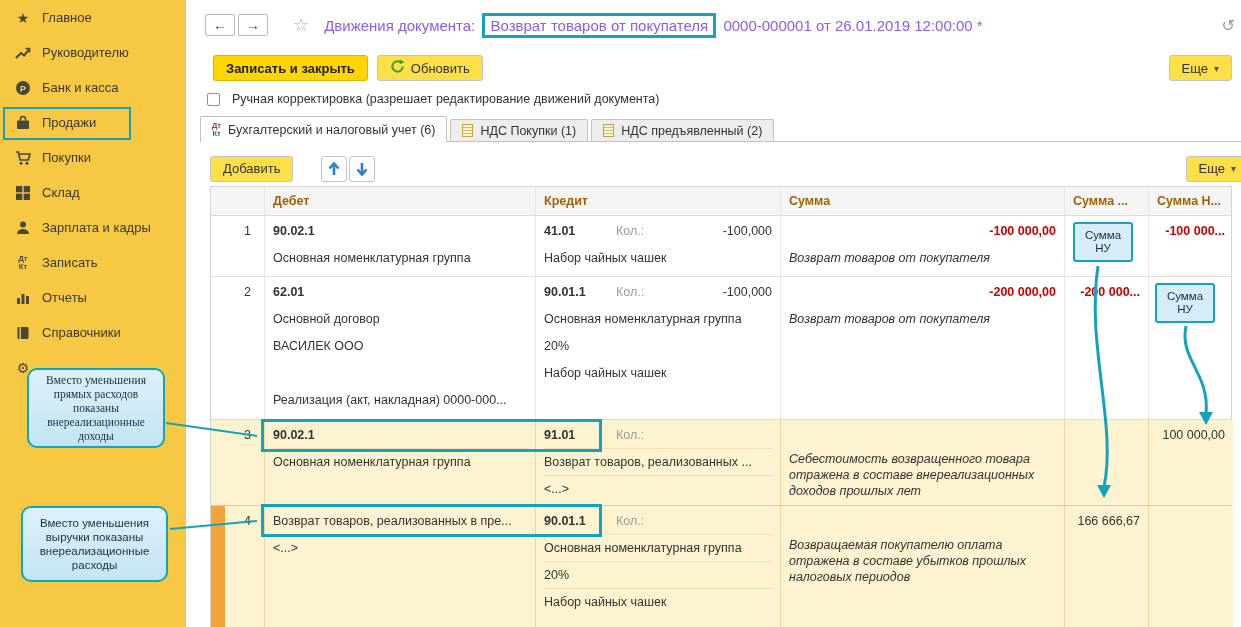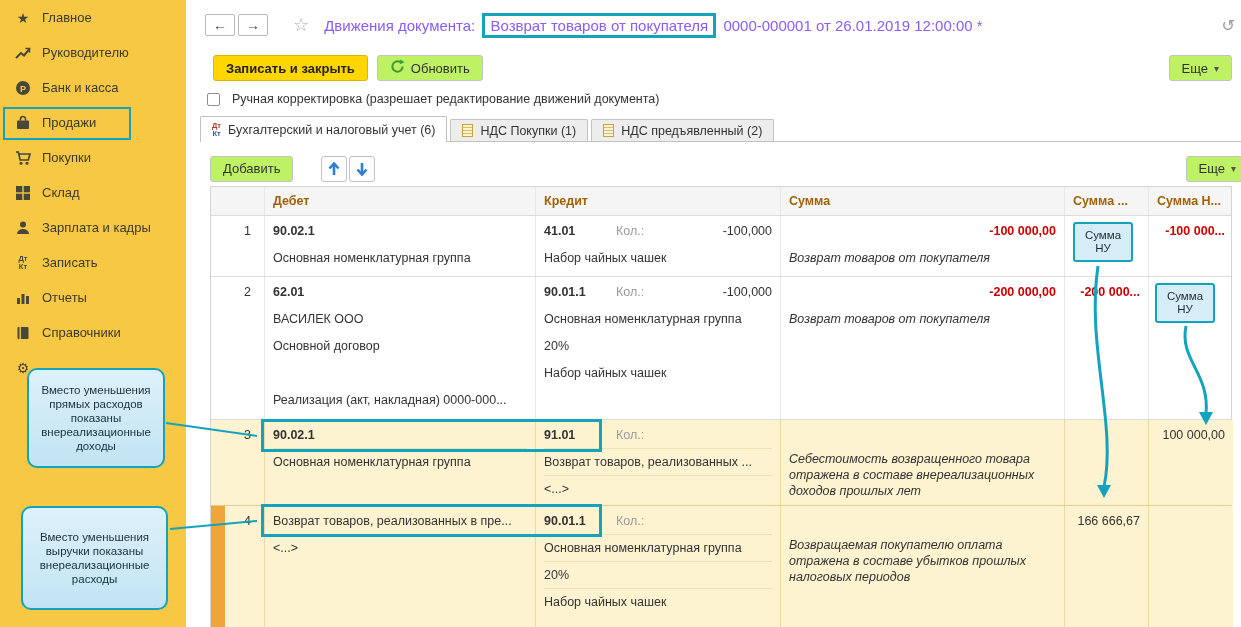--- a/index.html
+++ b/index.html
@@ -19,21 +19,21 @@
 
 .content{position:absolute;left:200px;top:0;right:0;bottom:0;background:#fff;}
 .topbar{display:flex;align-items:center;padding:8px 6px 0 5px;height:42px;}
 .navbtn{width:30px;height:22px;border:1px solid #b9b9b9;border-radius:2px;background:#fff;display:inline-flex;align-items:center;justify-content:center;font-size:14px;color:#444;margin-right:3px;font-family:inherit;}
 .fav{margin-left:22px;font-size:18px;color:#ababab;line-height:1;}
 .title{margin-left:15px;font-size:15px;white-space:nowrap;color:#8b5cf6;}
 .hlbox{display:inline-block;border:3px solid #14a3bd;padding:1px 5px;margin:0 3px;}
 .linkic{margin-left:auto;color:#9a9a9a;font-size:16px;}
 
 .actions-row{position:absolute;left:5px;top:55px;right:9px;display:flex;align-items:center;gap:9px;margin-left:8px;}
-.btn{display:inline-flex;align-items:center;gap:6px;background:#bef264;border:1px solid #c3c3c3;border-radius:3px;height:26px;padding:0 12px;font-size:13px;color:#333;font-family:inherit;white-space:nowrap;}
+.btn{display:inline-flex;align-items:center;gap:6px;background:#fde047;border:1px solid #c3c3c3;border-radius:3px;height:26px;padding:0 12px;font-size:13px;color:#333;font-family:inherit;white-space:nowrap;}
 .btn-primary{background:#ffd600;border-color:#d8b500;font-weight:bold;color:#222;}
 .tspacer{flex:1;}
 .dd{font-size:10px;color:#555;}
 
 .check-row{position:absolute;left:7px;top:92px;display:flex;align-items:center;gap:12px;}
 .checkbox{width:13px;height:13px;border:1px solid #8f8f8f;border-radius:2px;background:#fff;flex:none;}
 .check-label{font-size:12.5px;color:#333;}
 
 .tabs{position:absolute;left:0;top:116px;right:9px;display:flex;gap:3px;align-items:flex-end;z-index:3;}
 .tab{height:22px;display:flex;align-items:center;gap:7px;padding:0 11px;background:#ededed;border:1px solid #c2c2c2;border-bottom:none;border-radius:2px 2px 0 0;font-size:12.5px;color:#333;white-space:nowrap;}
@@ -79,22 +79,22 @@
 
 
 .annot-box{position:absolute;border:3px solid #14a3bd;z-index:22;pointer-events:none;}
 #annot-sales{left:3px;top:107px;width:128px;height:33px;border-width:2px;}
 #annot-row3{left:261px;top:419px;width:341px;height:33px;}
 #annot-row4{left:261px;top:504px;width:341px;height:33px;}
 .nu-badge{position:absolute;width:60px;height:40px;background:#d6edf7;border:2px solid #14a3bd;border-radius:3px;display:flex;flex-direction:column;align-items:center;justify-content:center;font-size:11.5px;color:#1c2b33;line-height:13px;z-index:26;}
 #nu1{left:1073px;top:222px;}
 #nu2{left:1155px;top:283px;}
 .callout{position:absolute;background:linear-gradient(#ddf1fa,#c2e4f2);border:2px solid #14a3bd;border-radius:10px;display:flex;align-items:center;justify-content:center;text-align:center;font-size:11.5px;color:#16303d;padding:6px;line-height:14px;z-index:30;}
-#callout1{left:27px;top:368px;width:138px;height:100px;}
-#callout2{left:21px;top:506px;width:147px;height:104px;}
+#callout1{left:27px;top:368px;width:138px;height:80px;font-family:Liberation Serif, serif;}
+#callout2{left:21px;top:506px;width:147px;height:76px;}
 .overlay{position:absolute;left:0;top:0;z-index:18;pointer-events:none;}
 .arrow{stroke:#14a3bd;stroke-width:3;fill:none;}
 .ptr{stroke:#14a3bd;stroke-width:2;fill:none;}
 </style>
 </head>
 <body>
 
 <div class="page">
 
   <aside class="sidebar">
@@ -304,22 +304,22 @@
             <div class="line amt neg">-100 000...</div>
           </div>
         </div>
 
         <div class="trow row2">
           <div class="cell cnum">
               <div class="line">2</div>
             </div>
           <div class="cell">
             <div class="line acct">62.01</div>
+            <div class="line">Основной договор</div>
             <div class="line">ВАСИЛЕК ООО</div>
-            <div class="line">Основной договор</div>
             <div class="line"></div>
             <div class="line">Реализация (акт, накладная) 0000-000...</div>
           </div>
           <div class="cell">
             <div class="line kline">
               <span class="acct">90.01.1</span>
               <span class="kol-label">Кол.:</span>
               <span class="kol-val">-100,000</span>
             </div>
             <div class="line">Основная номенклатурная группа</div>

